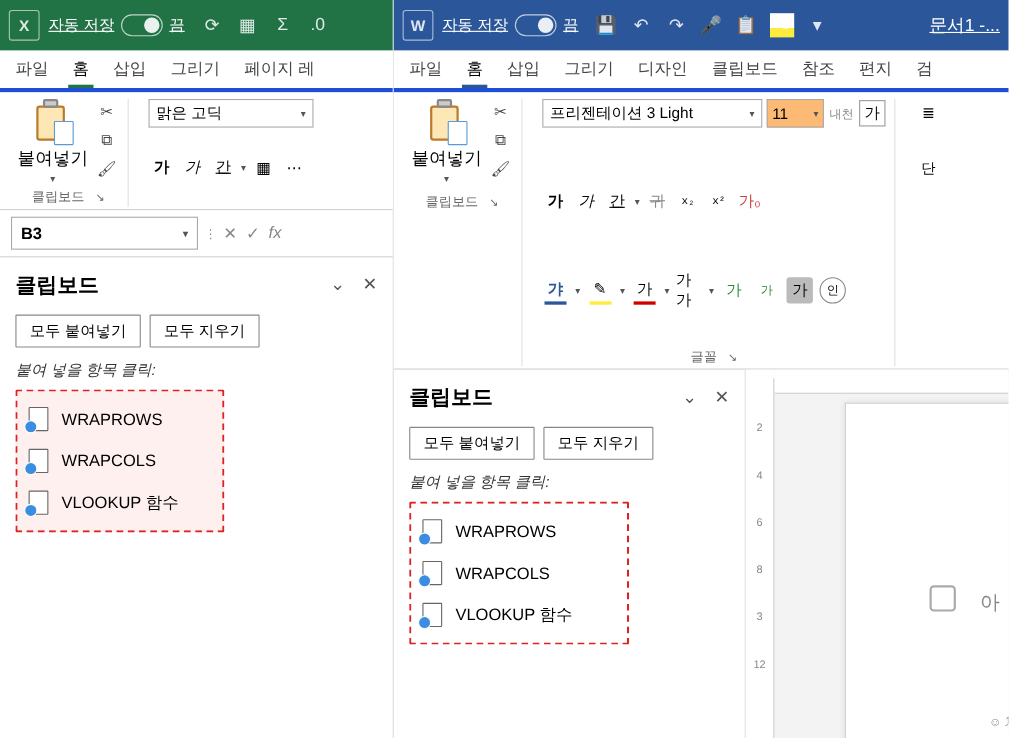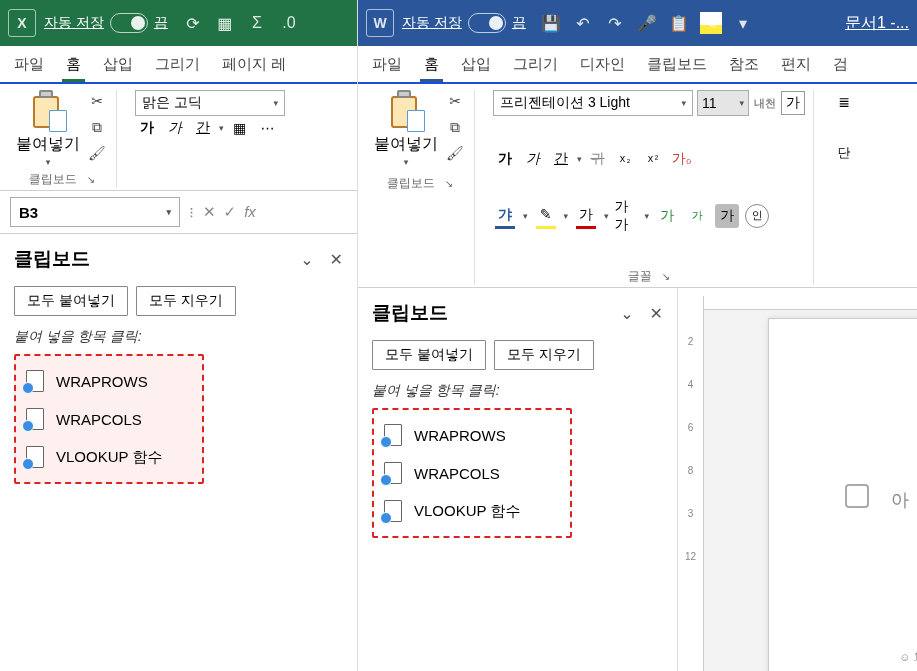--- a/index.html
+++ b/index.html
@@ -14,44 +14,44 @@
   .titlebar.word-bar  { background: #2b579a; }
   .app-icon { width: 28px; height: 28px; border: 1.5px solid rgba(255,255,255,0.6); border-radius: 3px; display:flex;align-items:center;justify-content:center;font-weight:bold;font-size:14px;color:rgba(255,255,255,0.85);}
   .autosave { display: flex; align-items: center; gap: 6px; font-size: 14px; text-decoration: underline; }
   .switch { width: 38px; height: 20px; border-radius: 10px; border: 1.5px solid rgba(255,255,255,0.7); position: relative; }
   .switch::after { content:""; position:absolute; right:2px; top:2px; width:14px; height:14px; border-radius:50%; background:rgba(255,255,255,0.9); }
   .titlebar .qat { display:flex; gap:10px; margin-left:6px; }
   .qat-icon { width:22px;height:22px;display:flex;align-items:center;justify-content:center;font-size:16px;color:rgba(255,255,255,0.85);}
   .doc-title { margin-left:auto; font-size:16px; white-space:nowrap;text-decoration:underline; }
 
   
-  .tabs { height: 38px; display:flex; align-items:flex-end; gap:14px; padding:0 10px; background:#fff; border-bottom:2px solid #1d4ed8; }
+  .tabs { height: 38px; display:flex; align-items:flex-end; gap:14px; padding:0 10px; background:#fff; border-bottom:4px solid #1d4ed8; }
   .tab { font-size:15px; color:#444; padding:6px 4px 8px; cursor:pointer; }
   .tab.active { color:#000; border-bottom:3px solid #2b579a; font-weight:500; padding-bottom:5px;}
   .excel .tab.active { border-bottom-color:#217346; }
 
   
   .ribbon { display:flex; border-bottom:1px solid #d0d0d0; background:#fff; padding:6px 8px 2px; gap:10px; position:relative;}
   .group { display:flex; flex-direction:column; align-items:center; padding:0 8px; border-right:1px solid #e0e0e0; }
   .group:last-child{border-right:none;}
   .group-label { font-size:12px; color:#666; margin-top:4px; display:flex;align-items:center;gap:10px;}
   .dlg-launcher{font-size:10px;color:#666;}
   .paste-big { display:flex;flex-direction:column;align-items:center;gap:2px;}
   .paste-icon { width:38px;height:42px;position:relative;}
   .clipboard-shape{position:absolute;left:4px;top:6px;width:26px;height:32px;border:2px solid #b97a2a;border-radius:3px;background:#fde7b5;}
   .clipboard-clip{position:absolute;left:10px;top:0;width:14px;height:8px;border:2px solid #888;border-radius:2px;background:#ccc;}
   .clipboard-doc{position:absolute;right:0;bottom:0;width:18px;height:22px;background:#fff;border:1.5px solid #5b9bd5;border-radius:1px;}
   .paste-label{font-size:16px;}
   .mini-icons{display:flex;flex-direction:column;gap:4px;margin-left:6px;}
   .mini-icon{width:22px;height:22px;display:flex;align-items:center;justify-content:center;font-size:14px;color:#444;}
   .clip-row{display:flex;align-items:flex-start;}
 
-  .font-row{display:flex;gap:4px;align-items:center;margin-bottom:0;}
+  .font-row{display:flex;gap:4px;align-items:center;margin-bottom:24px;}
   .font-name-box{height:26px;border:1px solid #aaa;padding:0 6px;font-size:14px;min-width:150px;display:flex;align-items:center;justify-content:space-between;background:#fff;}
-  .font-size-box{height:26px;width:52px;border:1px solid #aaa;padding:0 4px;font-size:14px;display:flex;align-items:center;justify-content:space-between;background:#e5e5e5;}
+  .font-size-box{height:26px;width:52px;border:1px solid #aaa;padding:0 4px;font-size:14px;display:flex;align-items:center;justify-content:space-between;background:#fdba74;}
   .dd-arrow{font-size:9px;color:#555;}
   .style-btn{width:24px;height:24px;display:flex;align-items:center;justify-content:center;font-size:14px;}
   .bold{font-weight:bold;}
   .italic{font-style:italic;}
   .underline{text-decoration:underline;}
   .strike{text-decoration:line-through;color:#888;}
   .sub{font-size:10px;font-family:Liberation Mono, monospace;}
   .color-bar{width:20px;height:3px;}
   .font-group-word{display:flex;flex-direction:column;gap:31px;}
   .font-bottom-row{display:flex;gap:6px;align-items:center;flex-wrap:nowrap;}
@@ -86,21 +86,21 @@
   .page{position:absolute;left:90px;top:30px;width:260px;height:620px;background:#fff;border:1px solid #ccc;box-shadow:0 0 6px rgba(0,0,0,0.1);}
   .canvas-text{position:absolute;right:8px;top:200px;font-size:18px;color:#888;}
   .canvas-icon{position:absolute;right:48px;top:196px;width:24px;height:24px;border:2px solid #aaa;border-radius:4px;}
   .replystub{position:absolute;right:-2px;bottom:8px;font-size:11px;color:#888;}
 
   .group.font-group-word{min-width:320px;align-items:flex-start;}
   .word .group-label{width:100%;justify-content:center;margin-top:8px;}
   .excel .ribbon{min-height:104px;}
   .word .ribbon{min-height:116px;}
 
-  .small-glyph{font-size:11px;color:#888;font-weight:bold;}
+  .small-glyph{font-size:11px;color:#888;}
   .highlight-y{background:linear-gradient(to bottom,#fff 60%,#ffeb3b 60%);}
   .color-stack{display:flex;flex-direction:column;align-items:center;line-height:1;}
 </style>
 </head>
 <body>
 
 <div class="app excel">
   <div class="titlebar excel-bar">
     <div class="app-icon">X</div>
     <div class="autosave">

